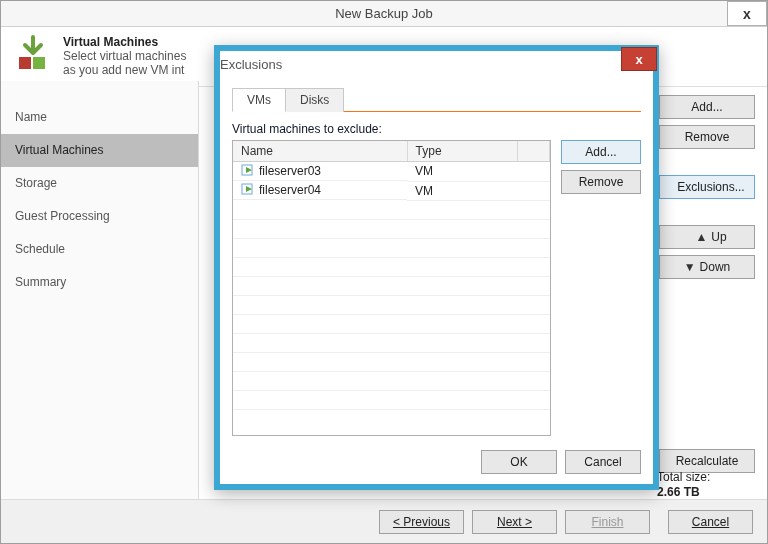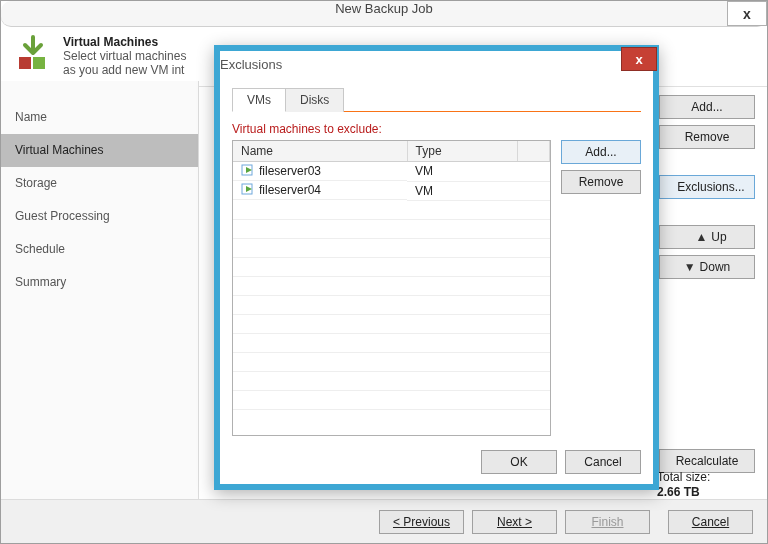--- a/index.html
+++ b/index.html
@@ -20,23 +20,23 @@
     height: 544px;
     border: 1px solid #9e9e9e;
     background: #fff;
     position: relative;
   }
   .titlebar {
     height: 26px;
     background: #f6f6f6;
     border-bottom: 1px solid #d0d0d0;
     display: flex;
+    align-items: center;
     justify-content: center;
     position: relative;
-    border-radius: 10px;
   }
   .titlebar .title-text {
     color: #444;
     font-size: 13px;
   }
   .titlebar .close-btn {
     position: absolute;
     right: 0;
     top: 0;
     width: 40px;
@@ -209,21 +209,21 @@
     margin-right: -1px;
     color: #444;
     position: relative;
     top: 1px;
   }
   .tab.active {
     background: #fff;
     border-bottom: 1px solid #fff;
     z-index: 1;
   }
-  .m-label { color: #b91c1c; margin-bottom: 4px; }
+  .m-label { color: #0f172a; margin-bottom: 4px; }
   .grid-wrap {
     display: flex;
     gap: 10px;
   }
   .grid {
     flex: 1;
     border: 1px solid #b0b0b0;
     height: 296px;
     overflow: hidden;
   }

